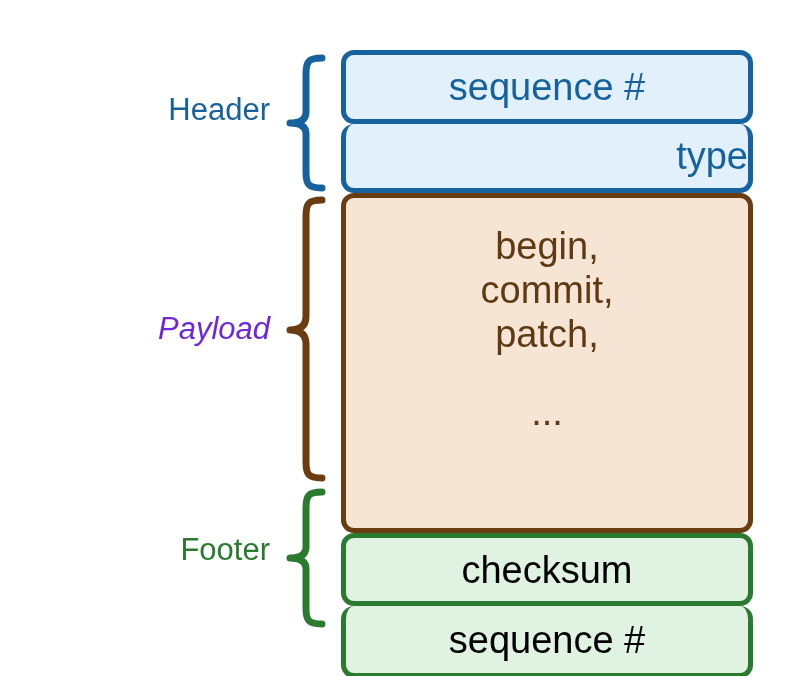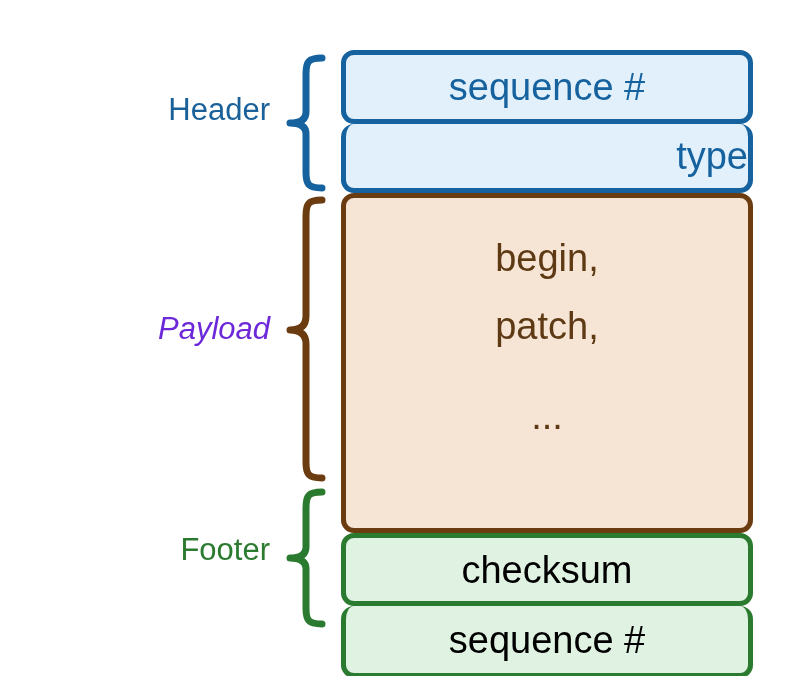--- a/index.html
+++ b/index.html
@@ -100,21 +100,21 @@
   #section-payload .packet-row {
     background: #F6E4D5;
     border: 5px solid #6B3C10;
     height: 340px;
     flex-direction: column;
     justify-content: flex-start;
     padding-top: 26px;
   }
   #section-payload .row-text {
     color: #5E3A14;
-    margin: 12px;
+    margin: 0;
     padding: 3px 0;
   }
   #section-payload .row-text.spacer-before {
     margin-top: 34px;
   }
 
   
   #section-footer {
     top: 483px;
     height: 145px;
@@ -166,20 +166,21 @@
         <span class="row-text">sequence #</span>
       </div>
       <div class="packet-row">
         <span class="row-text">type</span>
       </div>
     </div>
 
     <div class="packet-section" id="section-payload">
       <div class="packet-row">
         <span class="row-text">begin,</span>
+        <span class="row-text">commit,</span>
         <span class="row-text">patch,</span>
         <span class="row-text spacer-before">...</span>
       </div>
     </div>
 
     <div class="packet-section" id="section-footer">
       <div class="packet-row">
         <span class="row-text">checksum</span>
       </div>
       <div class="packet-row">

